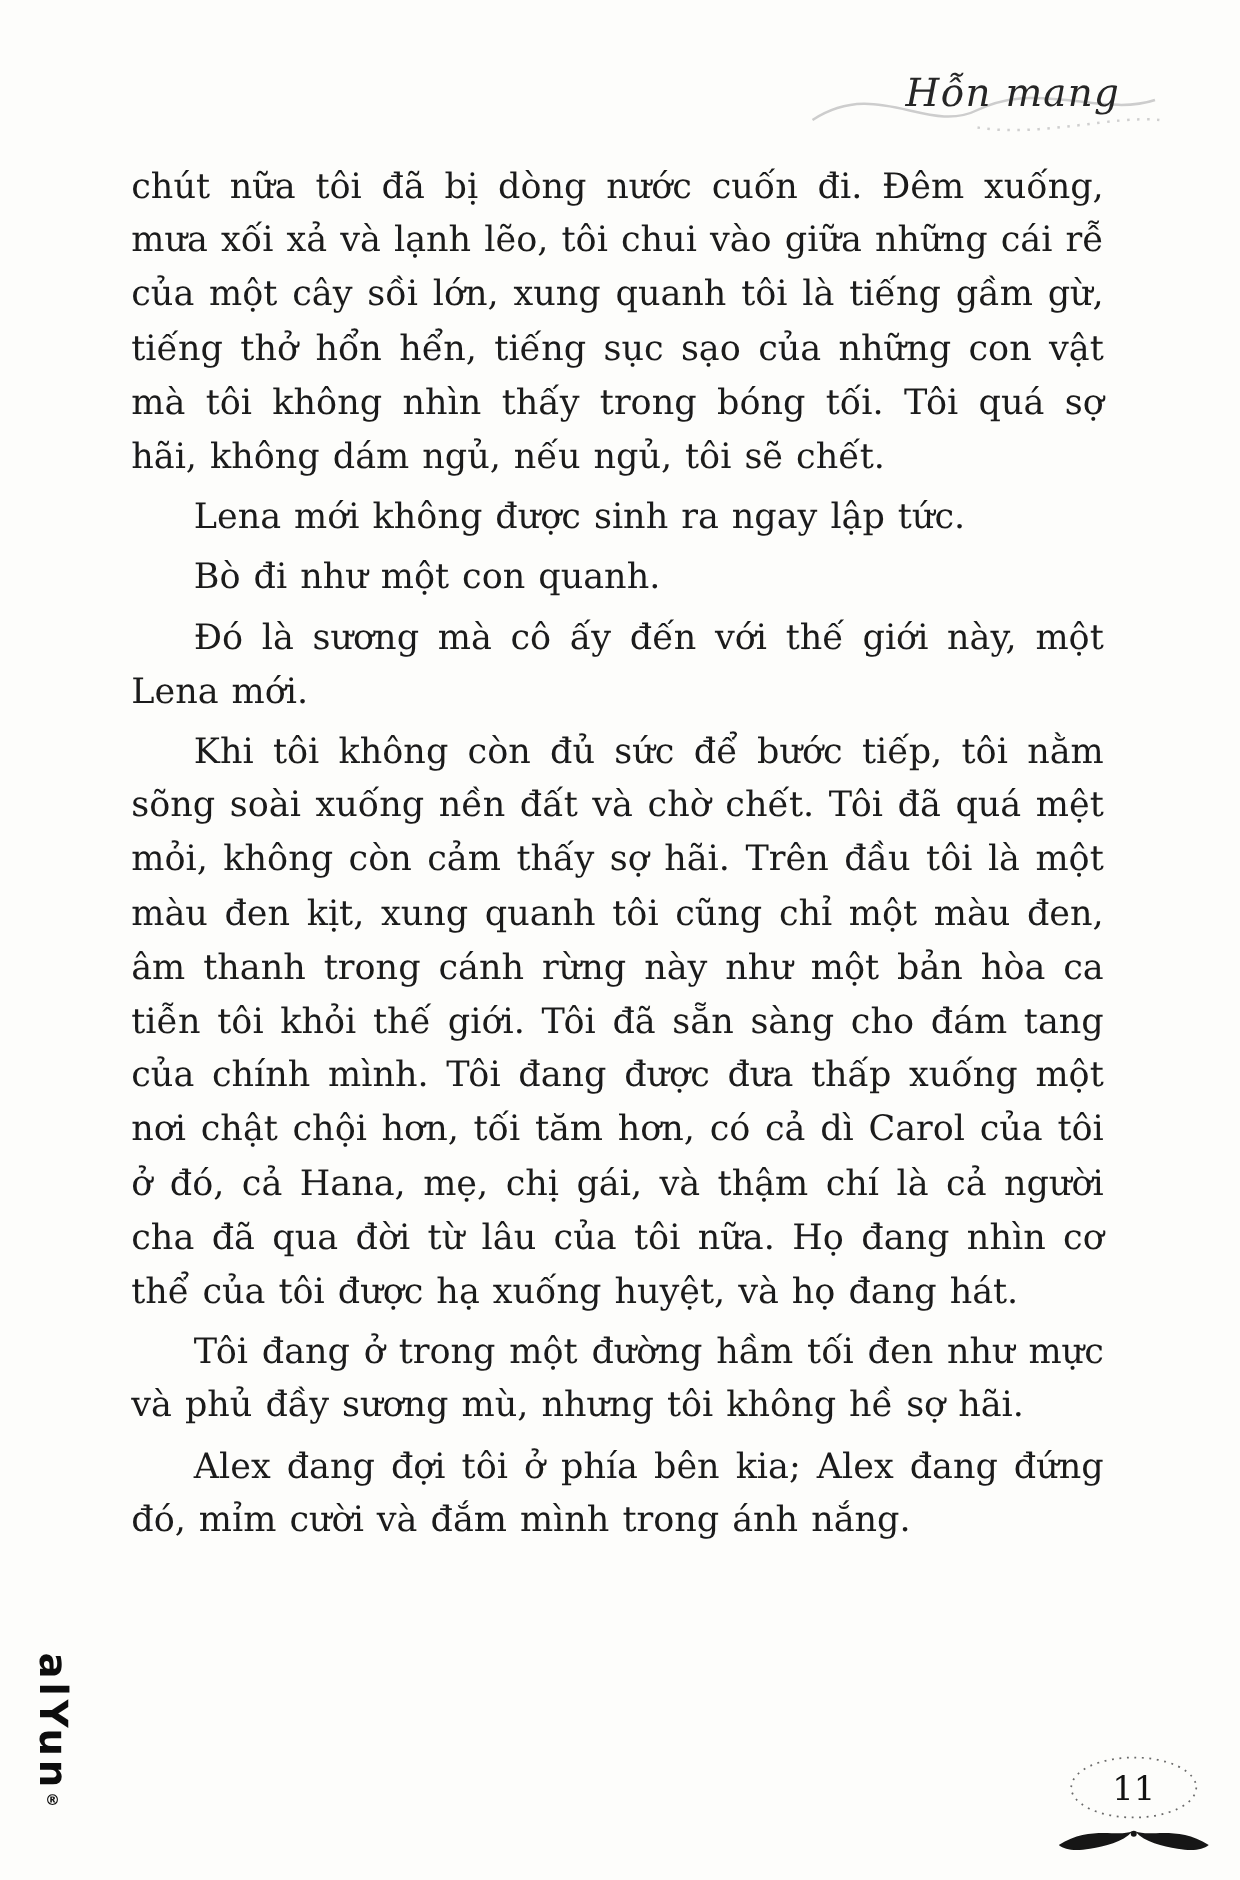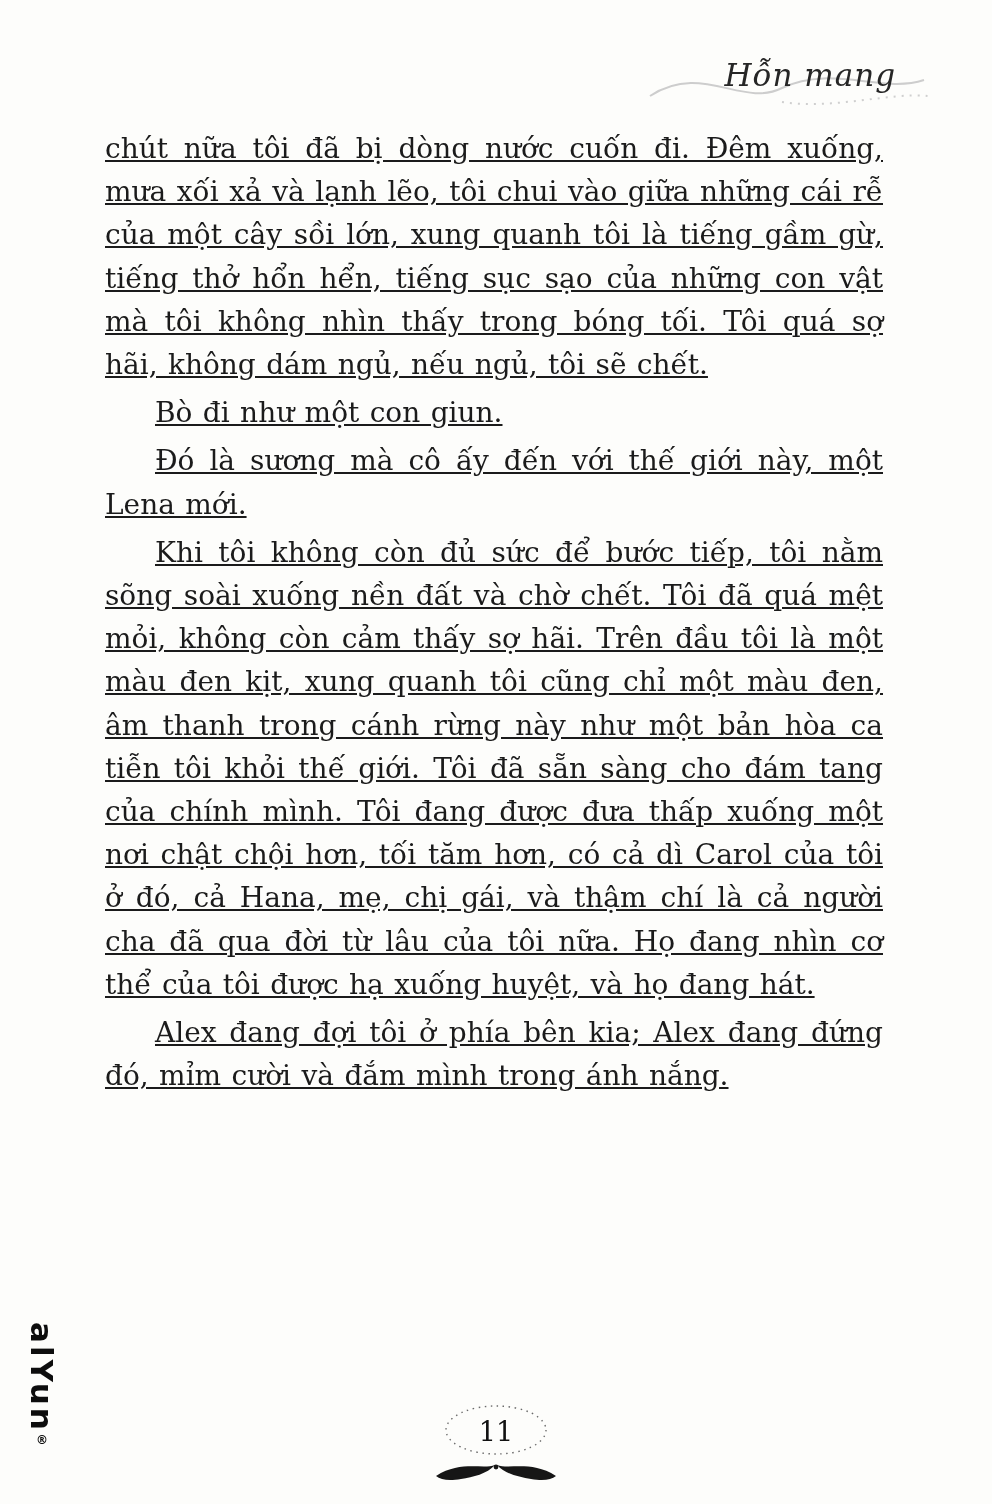--- a/index.html
+++ b/index.html
@@ -17,25 +17,25 @@
   }
   .head-flourish {
     position: absolute; top: 50px; right: 60px;
     width: 300px; height: 70px; z-index: 1;
   }
   .textblock {
     position: absolute; left: 105px; top: 127px; width: 778px;
     font-size: 28px; line-height: 43.2px;
     text-align: justify; word-spacing: 1.5px;
   }
-  .textblock p { margin: 0 0 5px 0; text-indent: 50px; text-decoration: underline; }
+  .textblock p { margin: 0 0 5px 0; text-indent: 50px; }
   .textblock p.cont { text-indent: 0; }
   .footer-wrap {
     position: absolute; left: 0; top: 1400px; width: 992px;
-    display: flex; justify-content: center;
+    display: flex; justify-content: flex-end;
   }
   .footer-inner { position: relative; width: 170px; height: 100px; }
   .footer-inner svg { position: absolute; left: 0; top: 0; }
   .page-number {
     position: absolute; left: 0; top: 16px; width: 170px;
     text-align: center; font-size: 27px; color: #111;
   }
   .publisher-logo {
     position: absolute; left: 24px; top: 1322px;
     writing-mode: vertical-rl;
@@ -50,23 +50,25 @@
 
 <svg class="head-flourish" viewBox="0 0 300 70" aria-hidden="true">
   <path d="M 18 46 C 70 12 110 58 150 38 C 200 14 250 44 292 30" fill="none" stroke="#cdcdcd" stroke-width="2"></path>
   <path d="M 150 52 C 200 60 260 42 296 46" fill="none" stroke="#cfcfcf" stroke-width="2" stroke-dasharray="2 6"></path>
 </svg>
 
 <div class="running-head">Hỗn mang</div>
 
 <div class="textblock">
   <p class="cont">chút nữa tôi đã bị dòng nước cuốn đi. Đêm xuống, mưa xối xả và lạnh lẽo, tôi chui vào giữa những cái rễ của một cây sồi lớn, xung quanh tôi là tiếng gầm gừ, tiếng thở hổn hển, tiếng sục sạo của những con vật mà tôi không nhìn thấy trong bóng tối. Tôi quá sợ hãi, không dám ngủ, nếu ngủ, tôi sẽ chết.</p>
-  <p>Bò đi như một con giun.</p>
+  <p>Lena mới không được sinh ra ngay lập tức.</p>
+  <p>Bò đi như một con quanh.</p>
   <p>Đó là sương mà cô ấy đến với thế giới này, một Lena mới.</p>
   <p>Khi tôi không còn đủ sức để bước tiếp, tôi nằm sõng soài xuống nền đất và chờ chết. Tôi đã quá mệt mỏi, không còn cảm thấy sợ hãi. Trên đầu tôi là một màu đen kịt, xung quanh tôi cũng chỉ một màu đen, âm thanh trong cánh rừng này như một bản hòa ca tiễn tôi khỏi thế giới. Tôi đã sẵn sàng cho đám tang của chính mình. Tôi đang được đưa thấp xuống một nơi chật chội hơn, tối tăm hơn, có cả dì Carol của tôi ở đó, cả Hana, mẹ, chị gái, và thậm chí là cả người cha đã qua đời từ lâu của tôi nữa. Họ đang nhìn cơ thể của tôi được hạ xuống huyệt, và họ đang hát.</p>
+  <p>Tôi đang ở trong một đường hầm tối đen như mực và phủ đầy sương mù, nhưng tôi không hề sợ hãi.</p>
   <p>Alex đang đợi tôi ở phía bên kia; Alex đang đứng đó, mỉm cười và đắm mình trong ánh nắng.</p>
 </div>
 
 <div class="footer-wrap">
   <div class="footer-inner">
     <svg width="170" height="100" viewBox="0 0 170 100" aria-hidden="true">
       <ellipse cx="85" cy="30" rx="50" ry="24" fill="none" stroke="#6a6a6a" stroke-width="1.4" stroke-dasharray="1.5 4.5"></ellipse>
       <path d="M 25 76 C 50 60 72 70 84 65 C 76 74 62 77 50 79 C 38 81 30 80 25 76 Z" fill="#161616"></path>
       <path d="M 145 76 C 120 60 98 70 86 65 C 94 74 108 77 120 79 C 132 81 140 80 145 76 Z" fill="#161616"></path>
       <circle cx="85" cy="67" r="2.4" fill="#161616"></circle>

